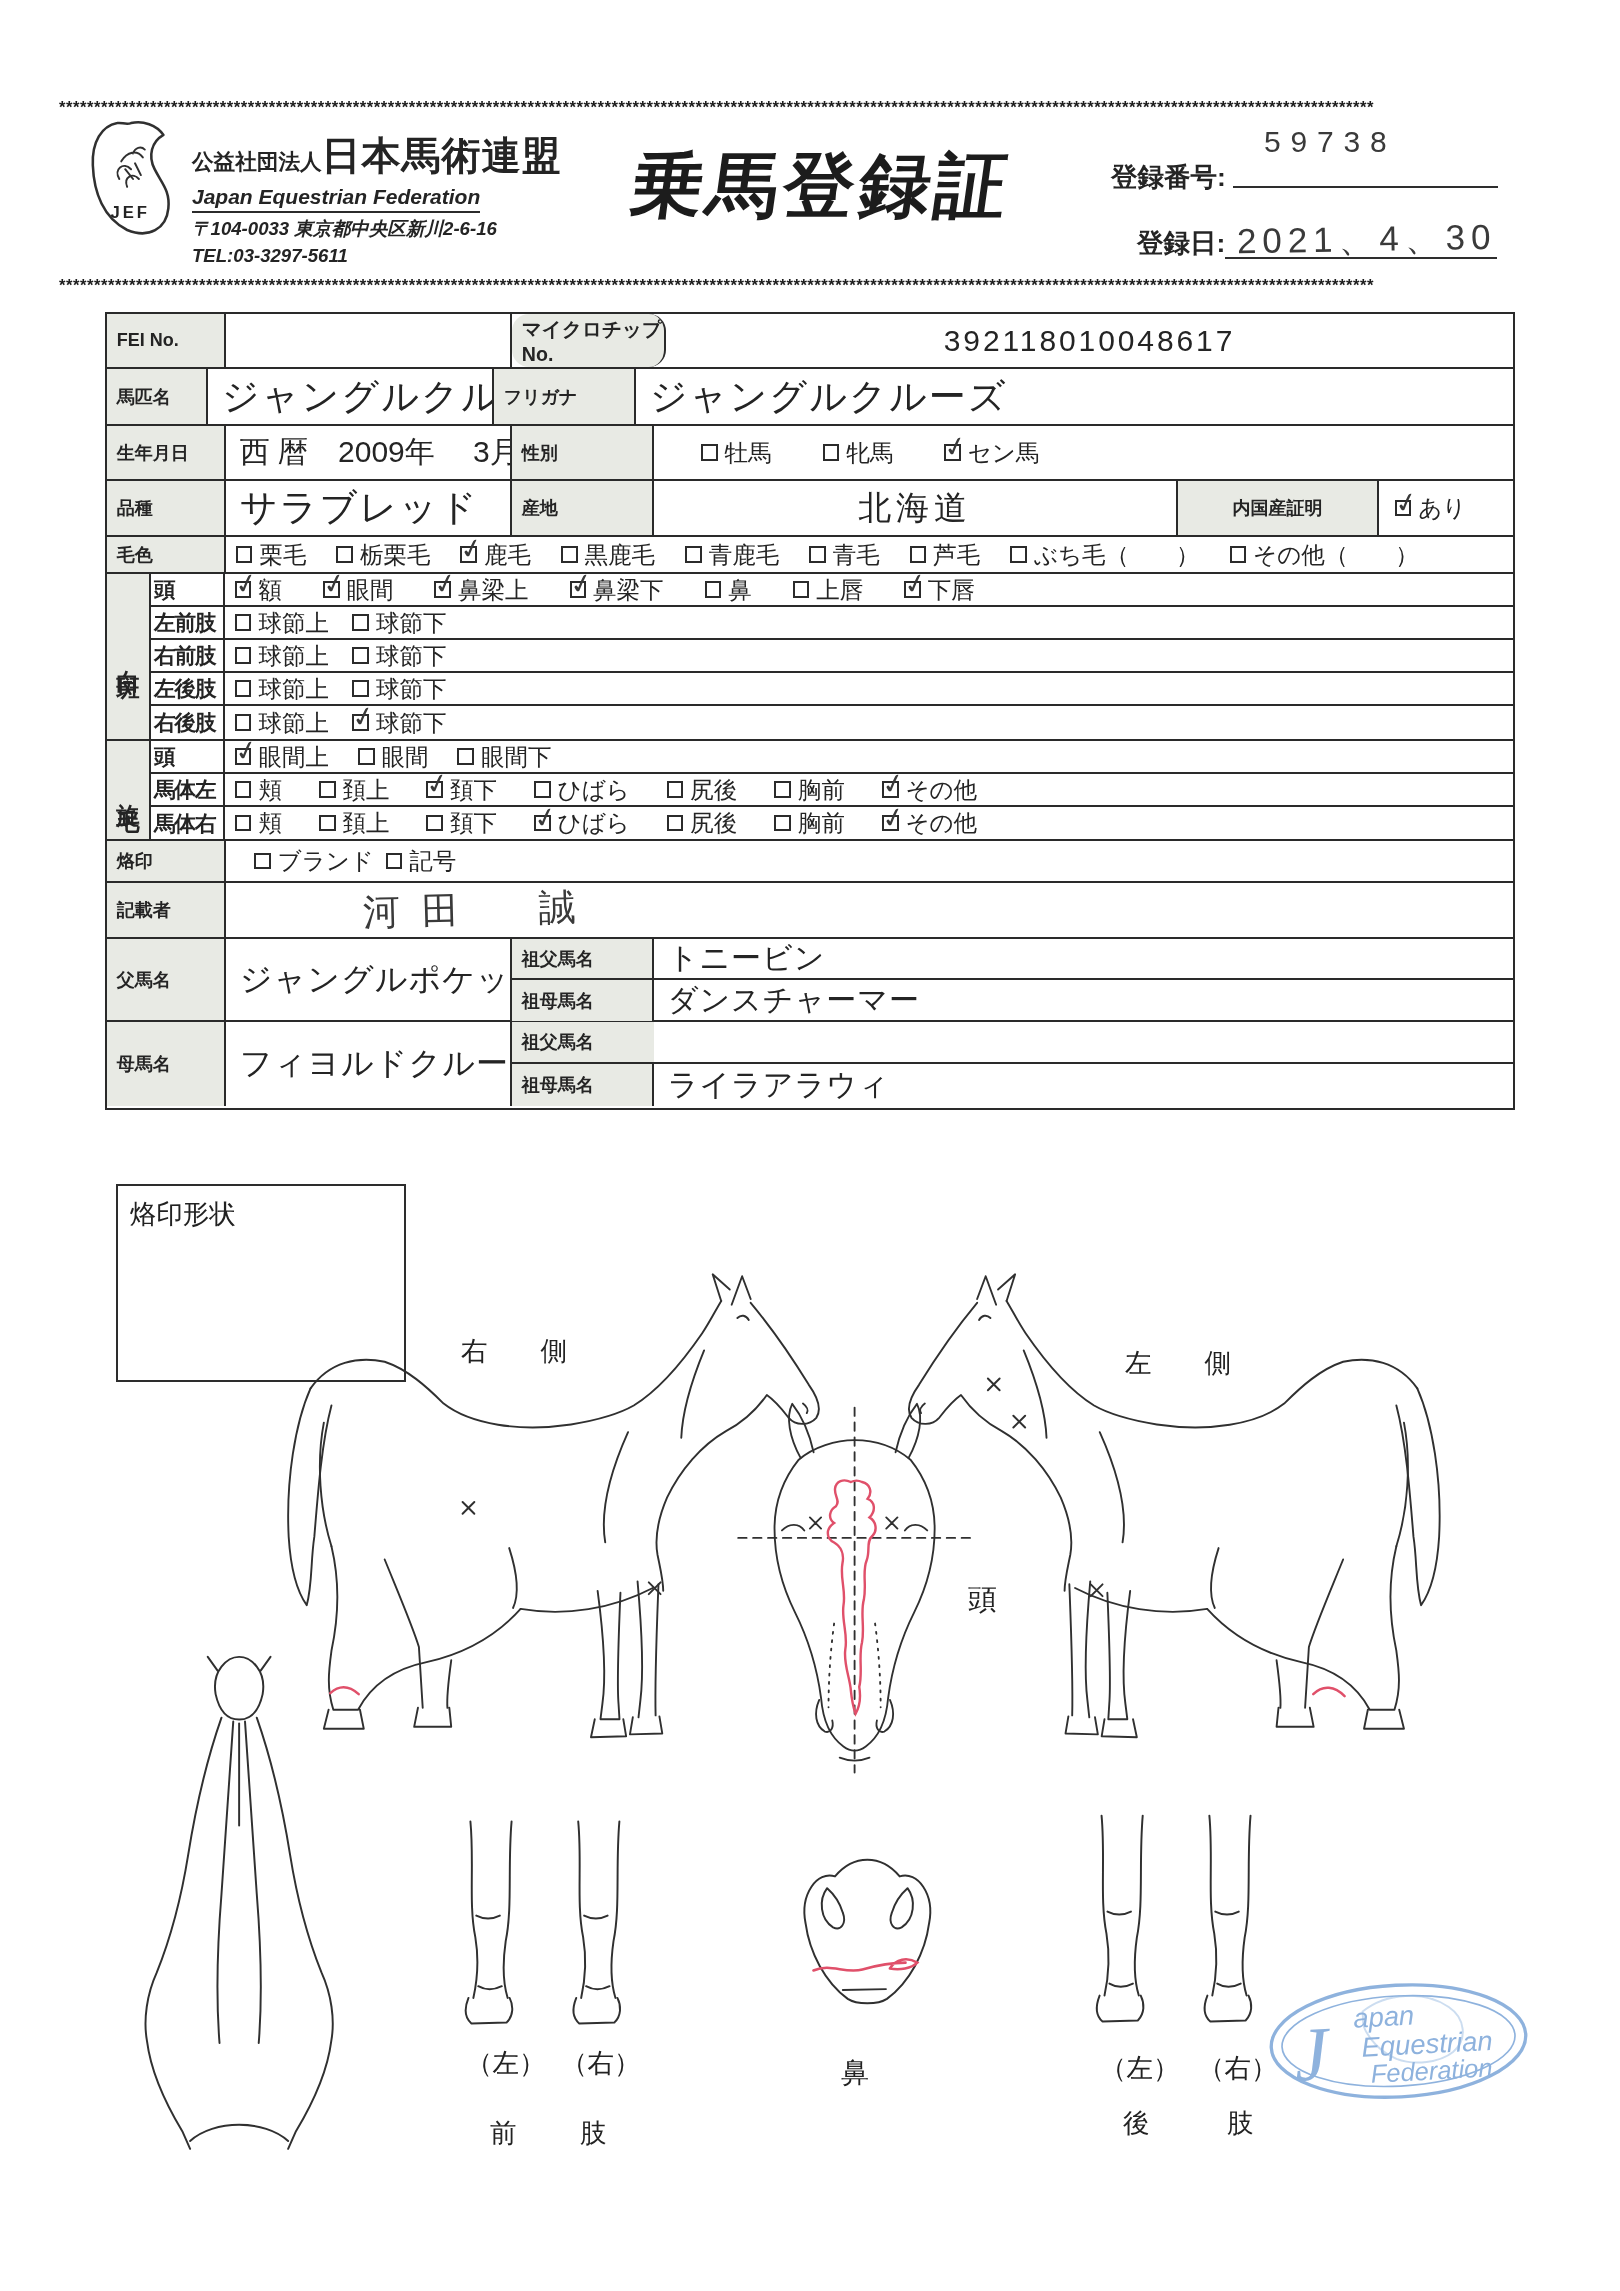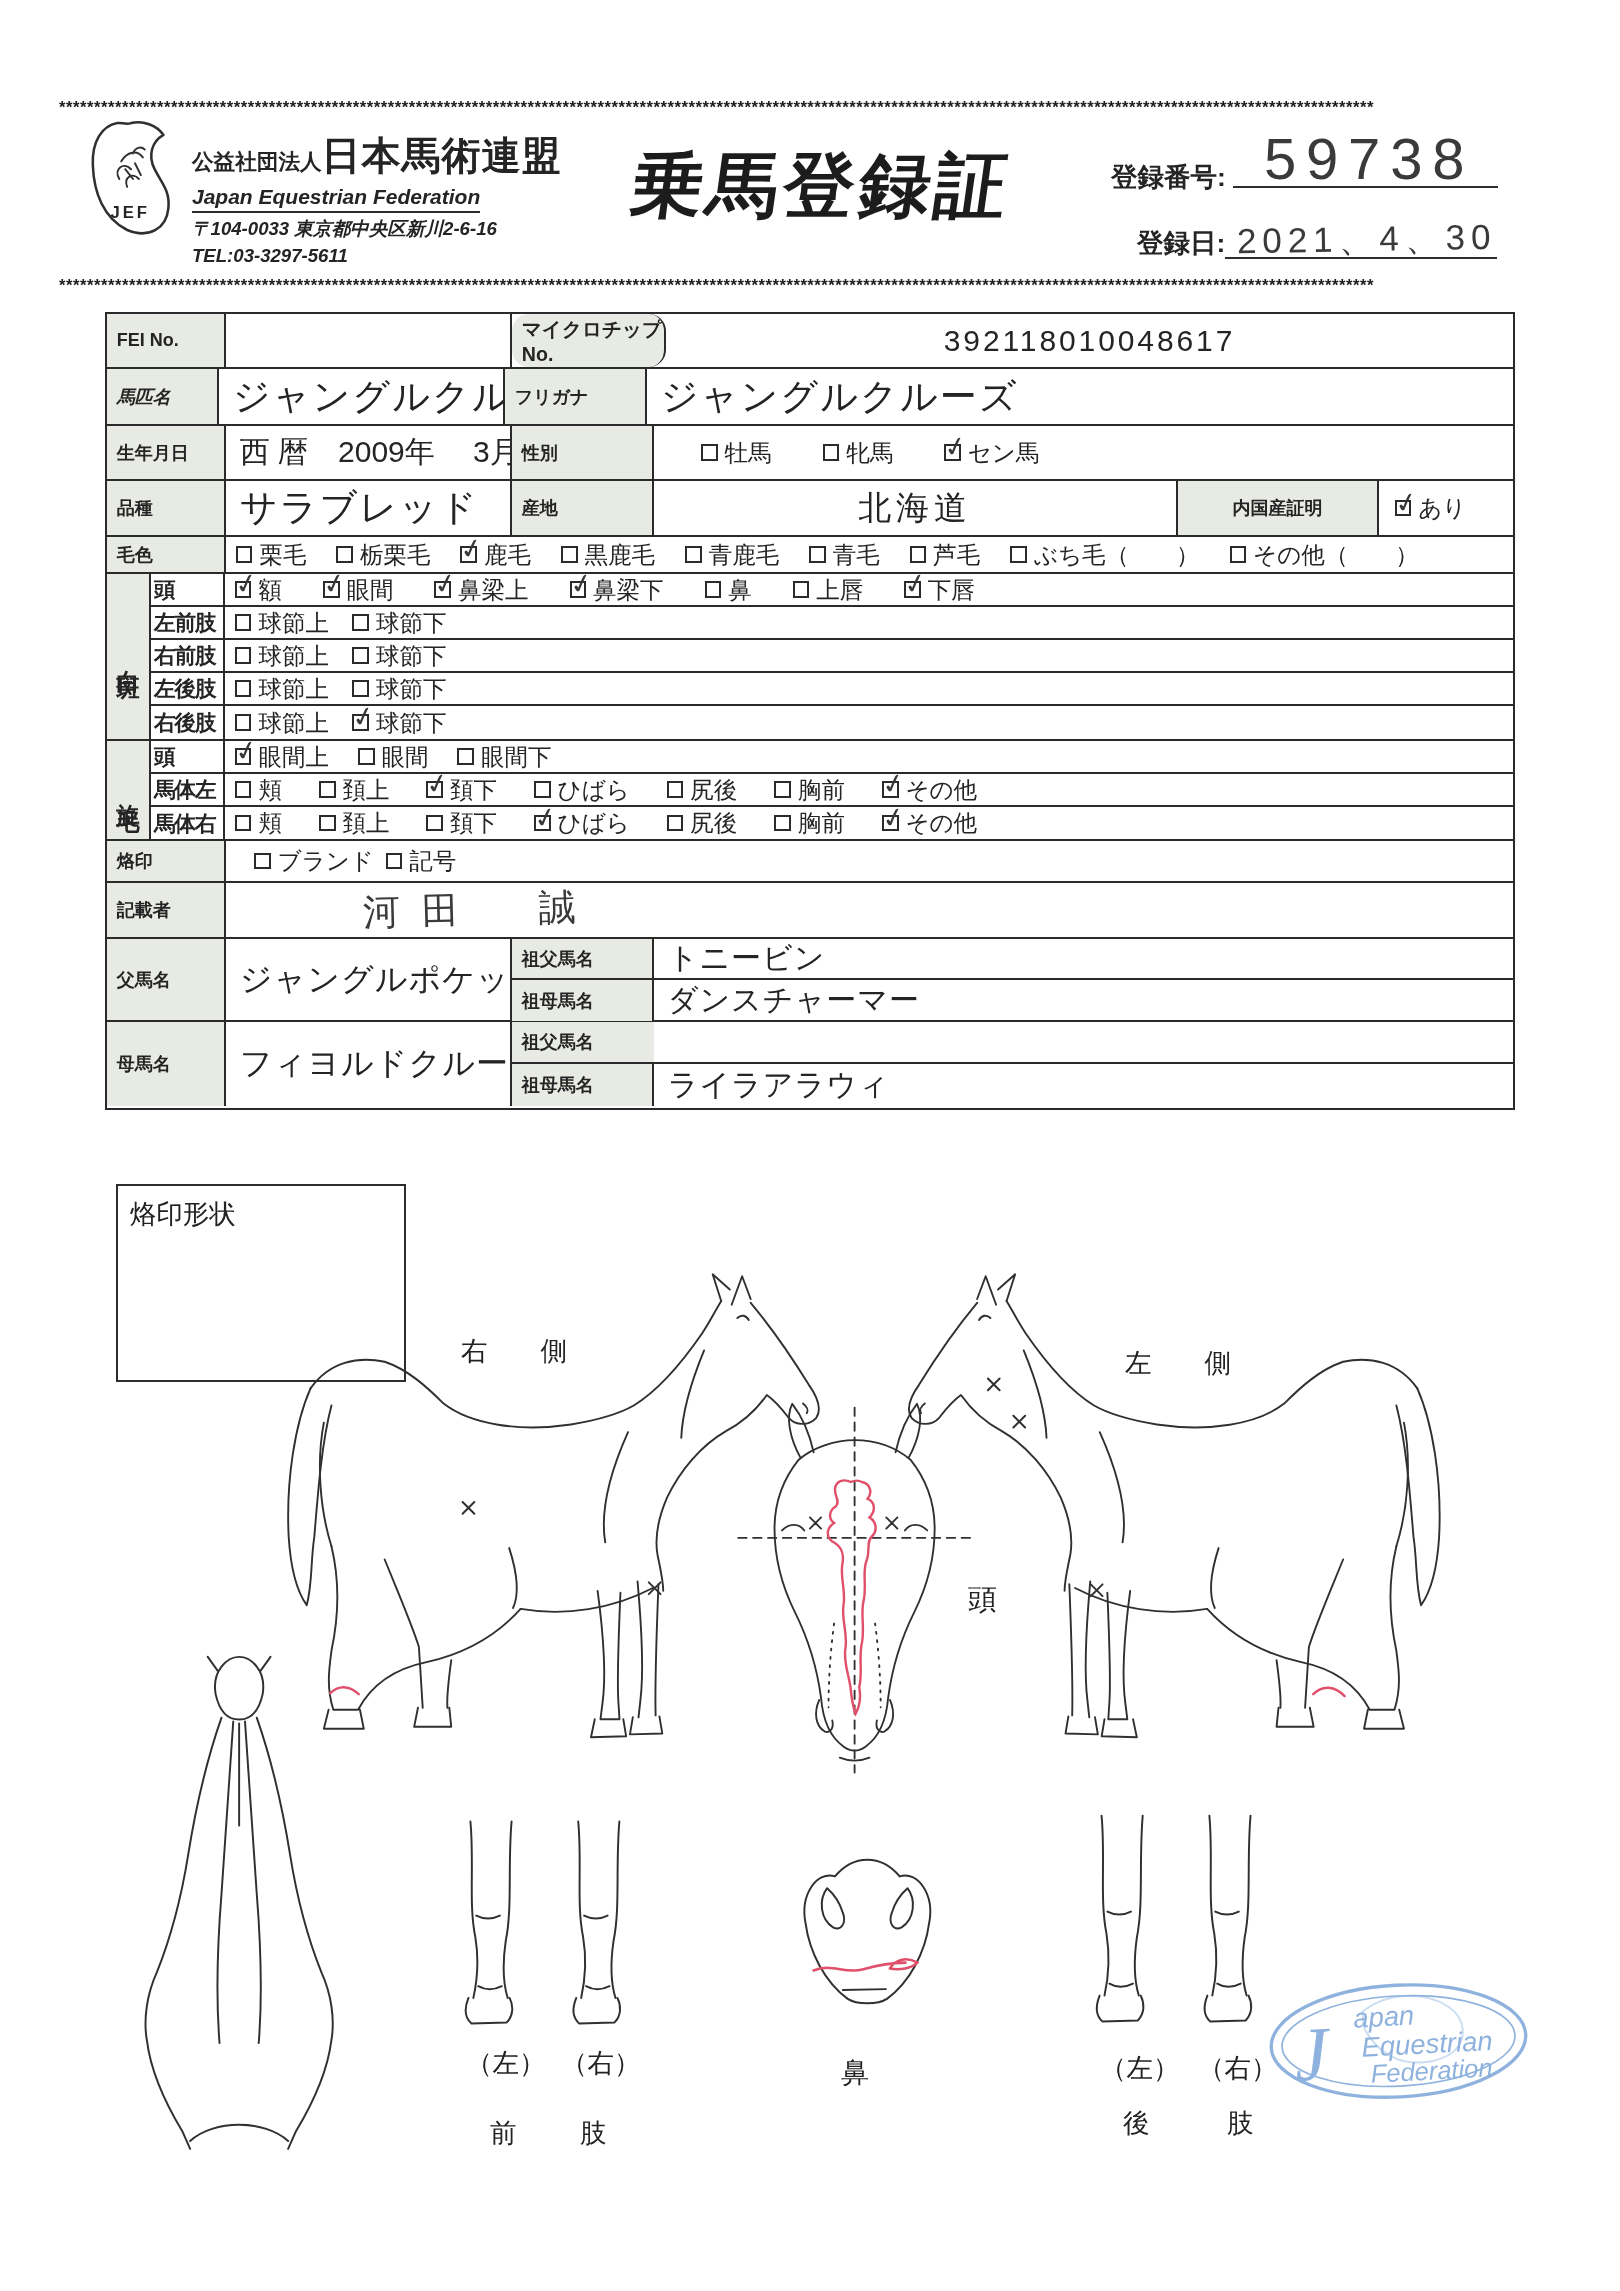--- a/index.html
+++ b/index.html
@@ -23,21 +23,21 @@
   }
   
   .org-prefix{font-size:21.6px;font-weight:600;}
   .org-name{font-size:39px;font-weight:800;letter-spacing:1px;}
   .org-en{font-size:21px;font-style:italic;font-weight:600;border-bottom:2.9px solid #2b2b2b;
           padding-bottom:2px;display:inline-block;margin-top:2px;}
   .org-small{font-size:18.6px;font-style:italic;font-weight:600;margin-top:2.9px;white-space:nowrap;}
   .doc-title{font-size:71px;font-weight:800;letter-spacing:4.9px;transform:skewX(-8deg);
              white-space:nowrap;color:#1c1c1c;}
   .reg-label{font-size:26.5px;font-weight:600;}
-  .reg-value{font-size:58px;color:var(--hand);letter-spacing:9.8px;white-space:nowrap;}
+  .reg-value{font-size:30px;color:var(--hand);letter-spacing:9.8px;white-space:nowrap;}
   .reg-date{font-size:35px;color:var(--hand);letter-spacing:5.9px;white-space:nowrap;transform:rotate(-1deg);}
   .u-line{border-bottom:2.9px solid #2e2e2e;}
   
   #cert-table{
     left:105px;top:312px;width:1410px;height:798px;border:2.9px solid var(--line);
     display:flex;flex-direction:column;background:#fff;
   }
   .row{display:flex;border-bottom:2px solid var(--line);}
   .row:last-child{border-bottom:none;}
   .cell{border-right:2px solid var(--line);display:flex;align-items:center;overflow:hidden;}
@@ -108,21 +108,21 @@
   <div id="cert-table" class="abs">
 
     <div class="row" style="height:55px;">
       <div class="cell lbl" style="width:119px;">FEI No.</div>
       <div class="cell" style="width:286px;"></div>
       <div class="cell lbl lbl-sm" style="width:154px;border-radius:17px;">マイクロチップNo.</div>
       <div class="cell val center" style="flex:1;letter-spacing:2.9px;font-size:30px;">392118010048617</div>
     </div>
 
     <div class="row" style="height:57px;">
-      <div class="cell lbl" style="width:112px;font-style:italic;">馬匹名</div>
+      <div class="cell lbl" style="width:101px;">馬匹名</div>
       <div class="cell val val-big" style="width:286px;">ジャングルクルーズ</div>
       <div class="cell lbl" style="width:142px;">フリガナ</div>
       <div class="cell val val-big" style="flex:1;">ジャングルクルーズ</div>
     </div>
 
     <div class="row" style="height:55px;">
       <div class="cell lbl" style="width:119px;">生年月日</div>
       <div class="cell val" style="width:286px;font-size:30px;">西 暦　2009年　 3月　 6日 生</div>
       <div class="cell lbl" style="width:142px;">性別</div>
       <div class="cell cb-wrap" style="flex:1;padding-left:47px;gap:51px;font-size:25.5px;">

